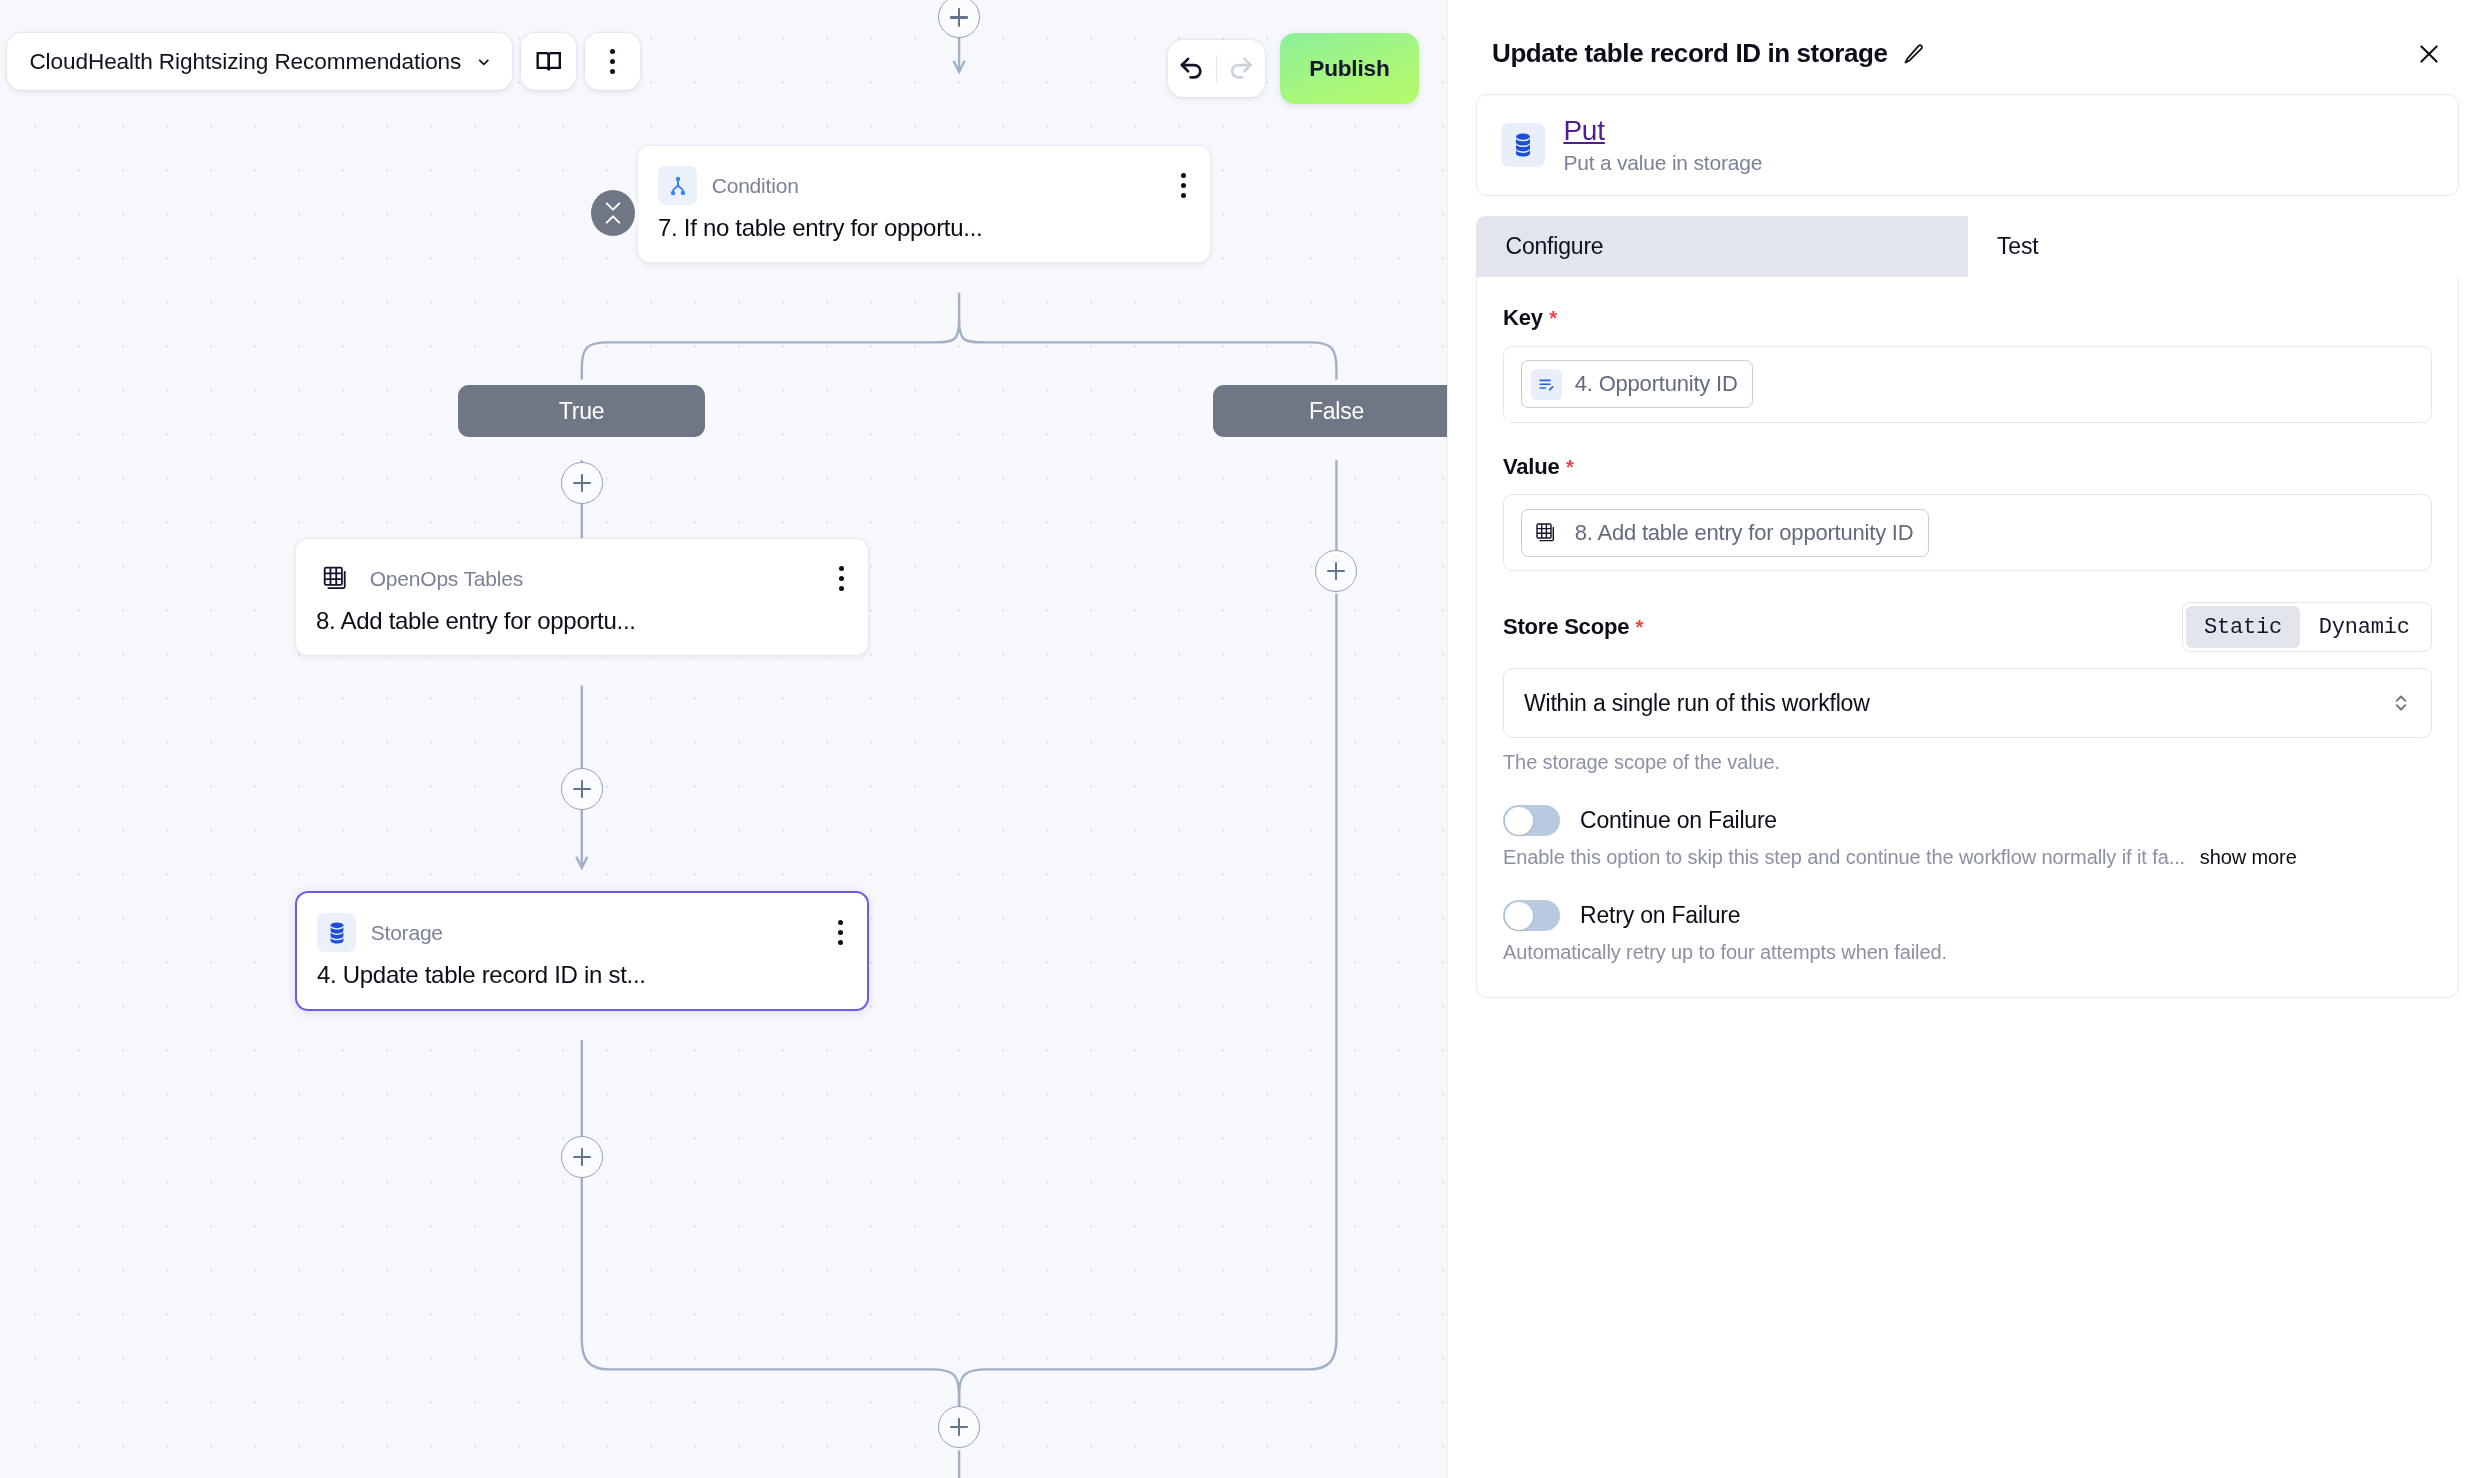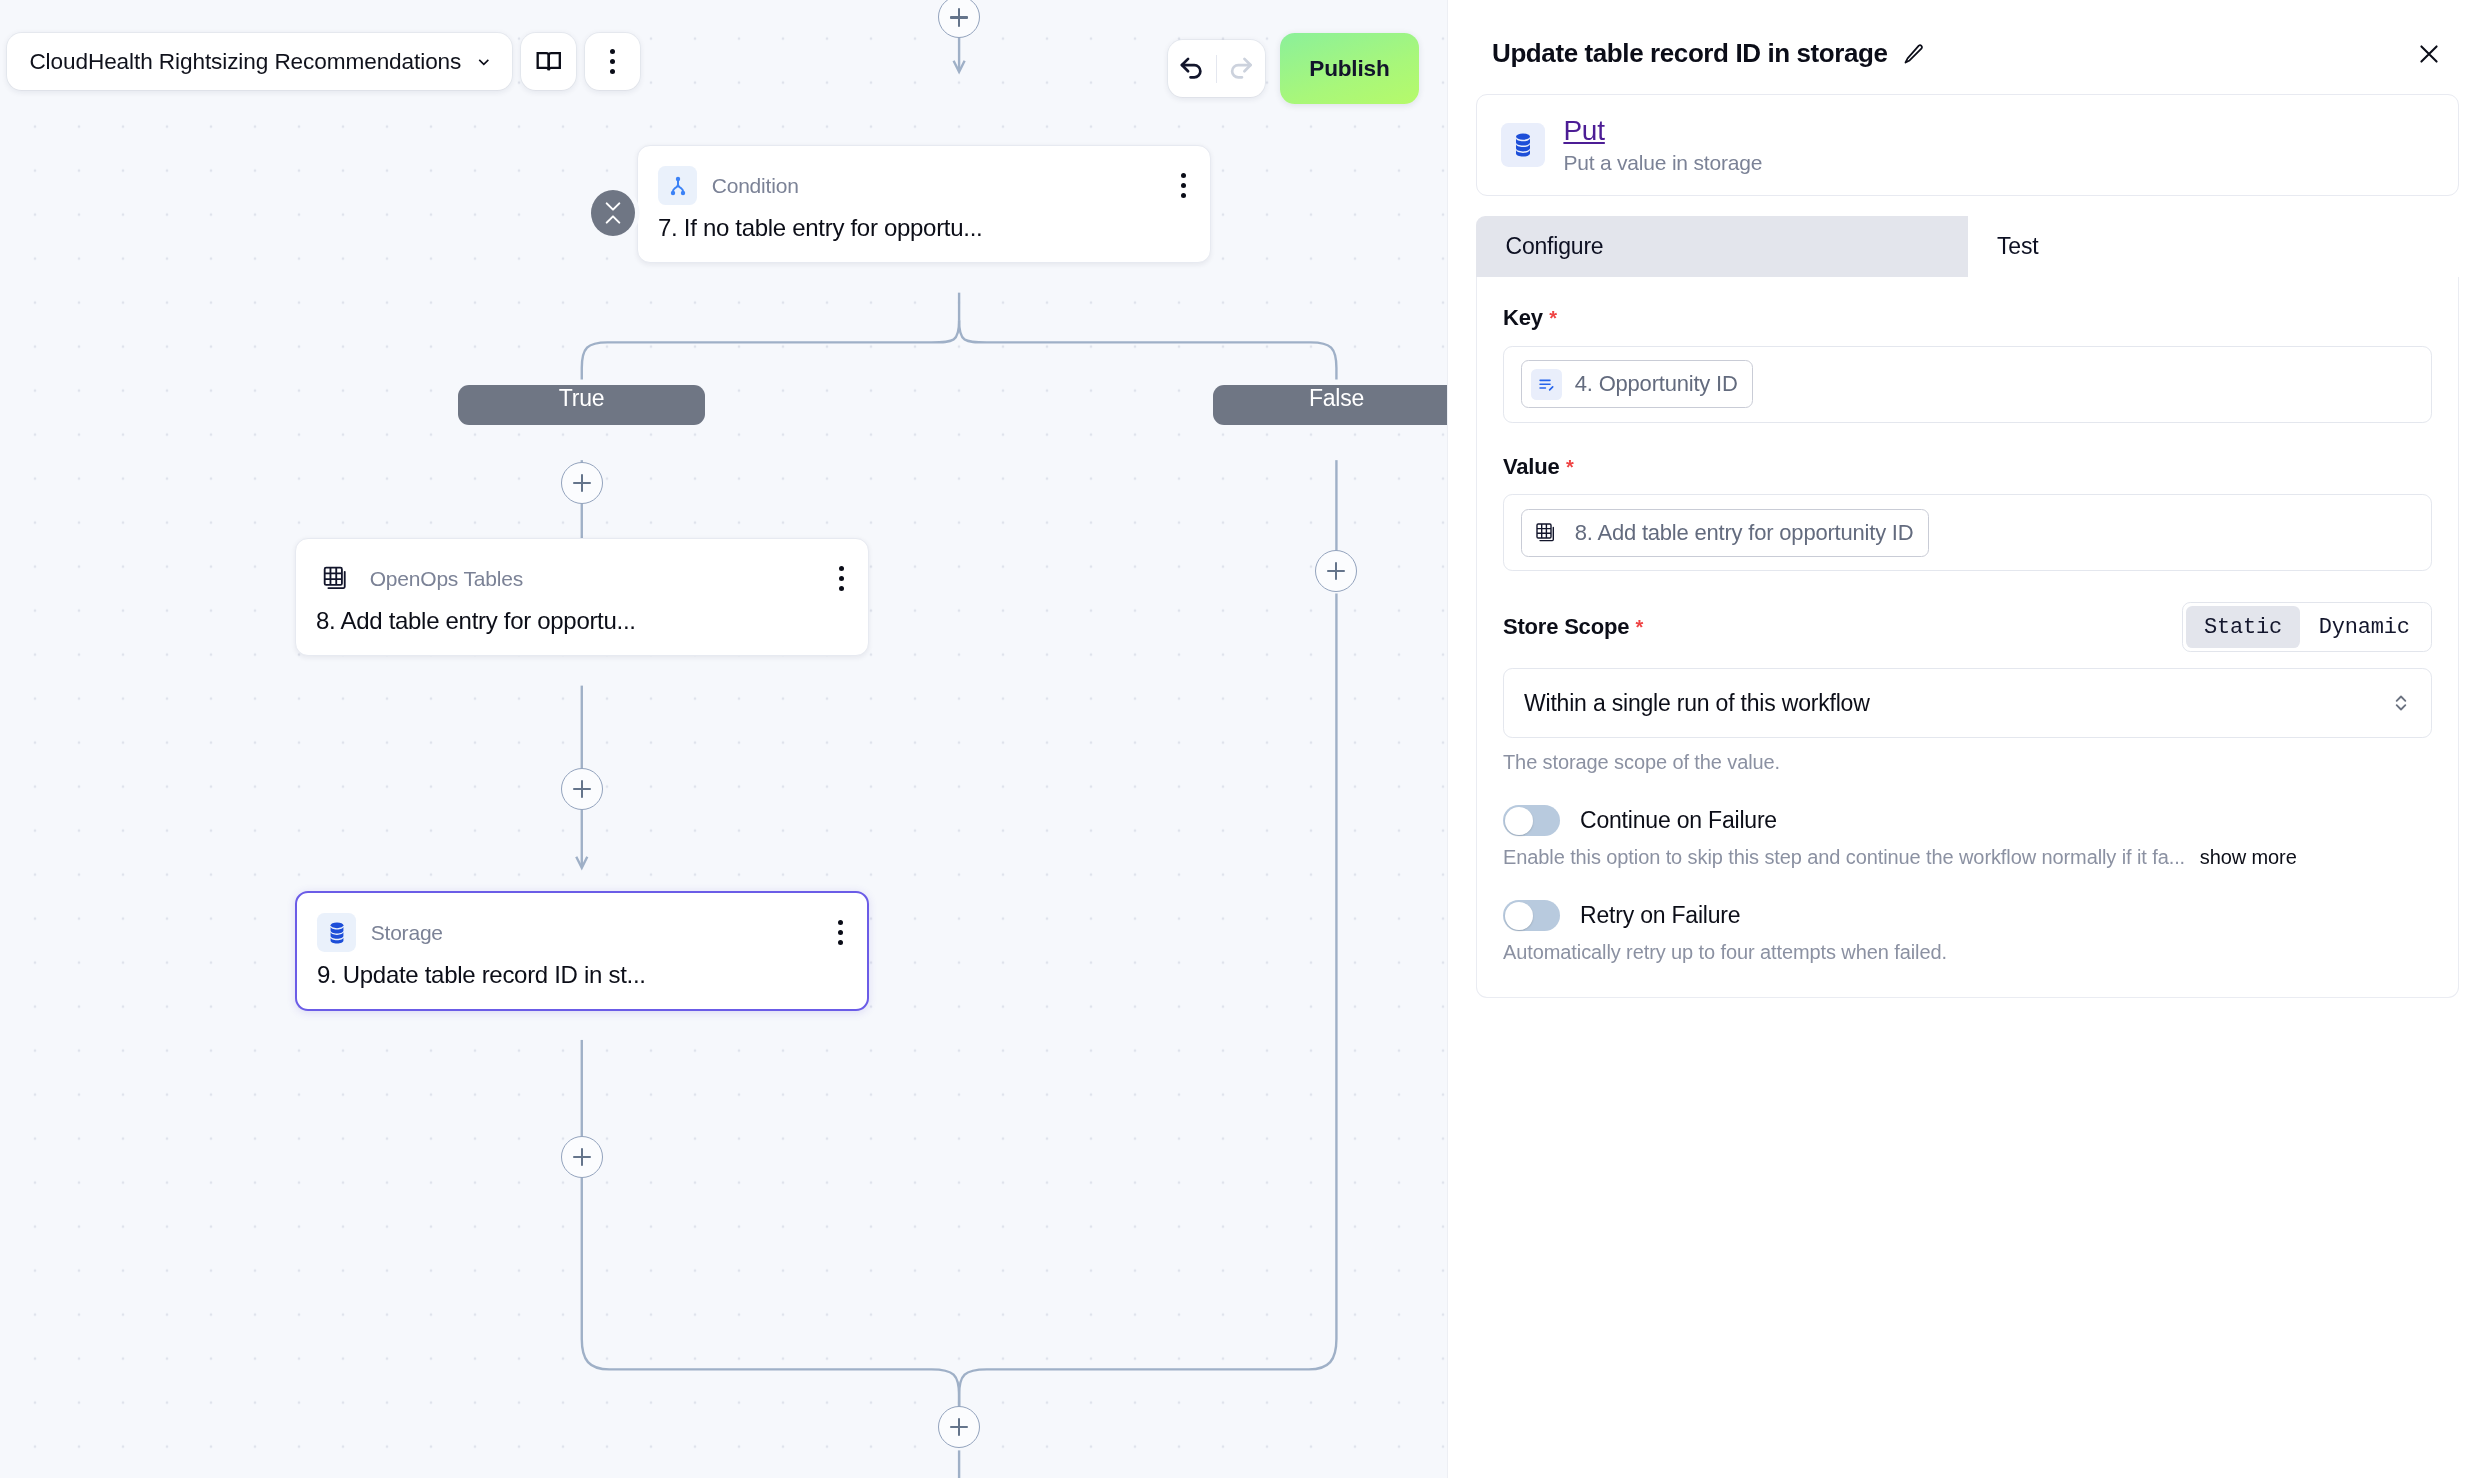--- a/index.html
+++ b/index.html
@@ -84,22 +84,22 @@
   
   .collapse-toggle {
     position: absolute; width: 44px; height: 46px; border-radius: 22px/23px;
     background: #6f7684; display: flex; flex-direction: column; align-items: center;
     justify-content: center; gap: 1.8px; z-index: 30; cursor: pointer;
     box-shadow: 0 0 0 4.6px #f6f8fc;
   }
 
   
   .branch-pill {
-    position: absolute; height: 40px; min-width: 184px; border-radius: 11px;
-    background: #6f7684; color: #fff; display: flex; justify-content: center;
+    position: absolute; height: 52px; min-width: 184px; border-radius: 11px;
+    background: #6f7684; color: #fff; display: flex; align-items: center; justify-content: center;
     font-size: 23px; z-index: 25; letter-spacing: -0.2px;
     box-shadow: 0 0 0 5.5px #f6f8fc;
   }
 
   
   .plus {
     position: absolute; width: 42px; height: 42px; border-radius: 50%;
     background: #fbfcfe; border: 1.8px solid #93a3bd; z-index: 28; cursor: pointer;
     display: flex; align-items: center; justify-content: center;
   }
@@ -335,21 +335,21 @@
             <path d="M5 17.8v3.6c0 1.7 3.1 3.1 7 3.1s7-1.4 7-3.1v-3.6c0 1.7-3.1 3.1-7 3.1s-7-1.4-7-3.1z"></path>
           </svg>
         </span>
         <span class="node-kind">Storage</span>
         <span class="node-menu">
             <i></i>
             <i></i>
             <i></i>
           </span>
       </div>
-      <div class="node-title">9. Update table record ID in st...</div>
+      <div class="node-title">4. Update table record ID in st...</div>
     </div>
 
   </div>
 
   <div class="panel">
 
     <div class="panel-head">
       <span class="panel-title">Update table record ID in storage</span>
       <span class="pencil">
         <svg width="24" height="24" viewBox="0 0 24 24" fill="none" stroke="#0b0d18" stroke-width="1.7" stroke-linecap="round" stroke-linejoin="round">

